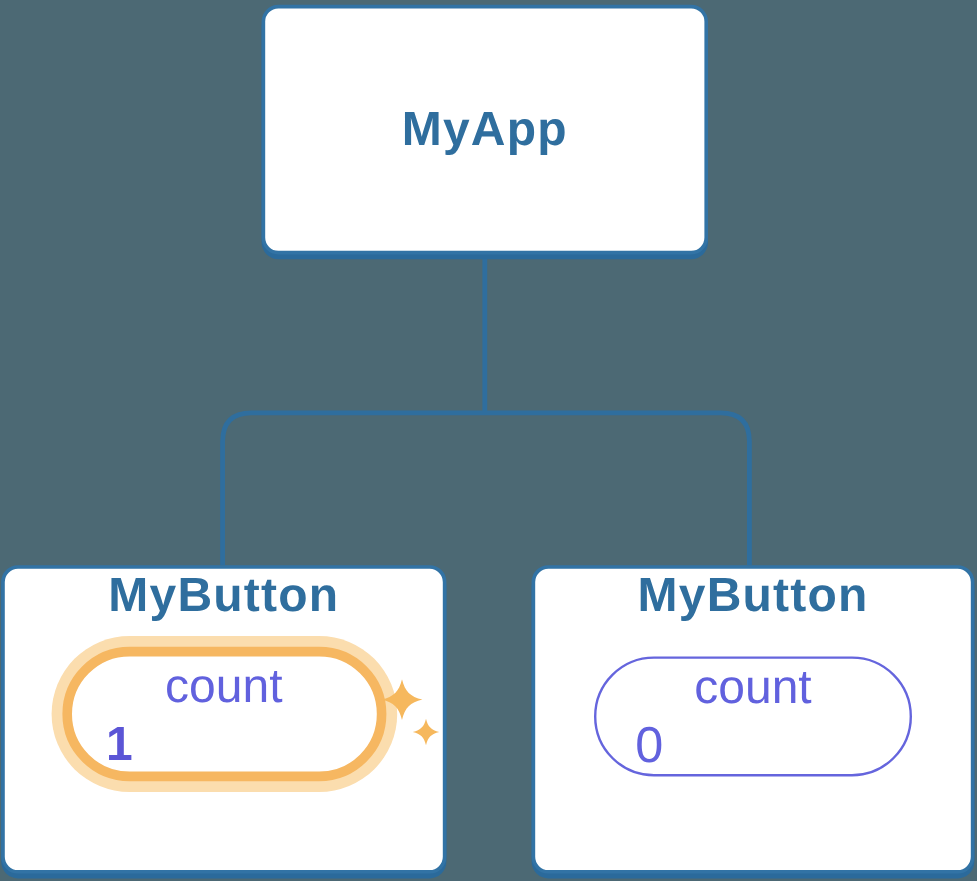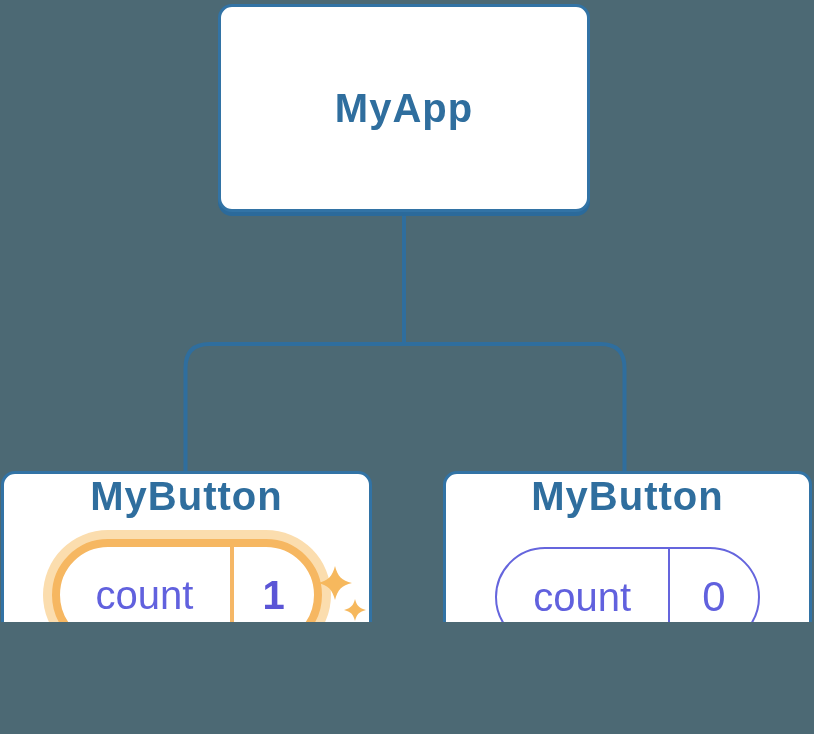--- a/index.html
+++ b/index.html
@@ -1,35 +1,35 @@
 <!DOCTYPE html>
 <html><head>
 <meta charset="utf-8">
 <style>
   html,body{margin:0;padding:0;background:#4C6974;}
   .canvas{
-    position:relative;width:814px;height:622px;background:#4C6974;
+    position:relative;width:814px;height:734px;background:#4C6974;
     font-family:"Liberation Sans","DejaVu Sans",sans-serif;overflow:hidden;
   }
   .connectors{position:absolute;left:0;top:0;width:814px;height:734px;}
   .node{
     position:absolute;box-sizing:border-box;background:#ffffff;
     border:3px solid #3273A5;border-radius:14px;
     box-shadow:0 4px 0 #2B6A9B;
     display:flex;flex-direction:column;align-items:center;
   }
   .node-root{left:218px;top:4px;width:372px;height:208px;justify-content:center;}
   .node-left{left:1px;top:471px;width:371px;height:257px;}
   .node-right{left:443px;top:471px;width:369px;height:257px;}
   .node-title{
     color:#2F6E9E;font-size:40px;font-weight:600;letter-spacing:1px;line-height:1.1;
   }
   .child .node-title{}
   .pill{
-    display:flex;align-items:stretch;box-sizing:border-box;background:#ffffff;
+    display:flex;align-items:stretch;box-sizing:border-box;background:#ffffff;flex-direction:column;
   }
   .pill-active{
     margin-top:21px;width:270px;height:112px;
     border:8px solid #F6B761;border-radius:60px;
     box-shadow:0 0 0 9px #FBDDAE;
   }
   .pill-default{
     margin-top:29px;width:265px;height:100px;
     border:2.5px solid #6565DD;border-radius:56px;
   }

